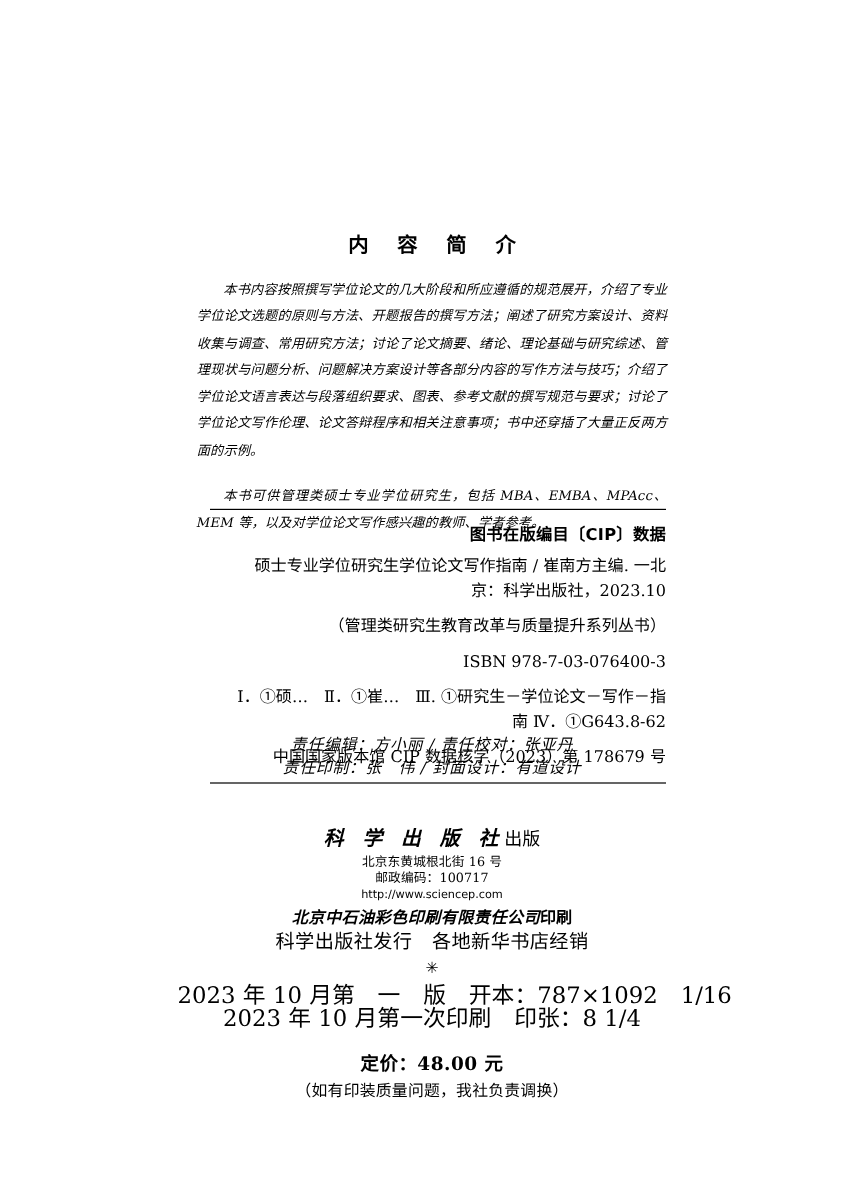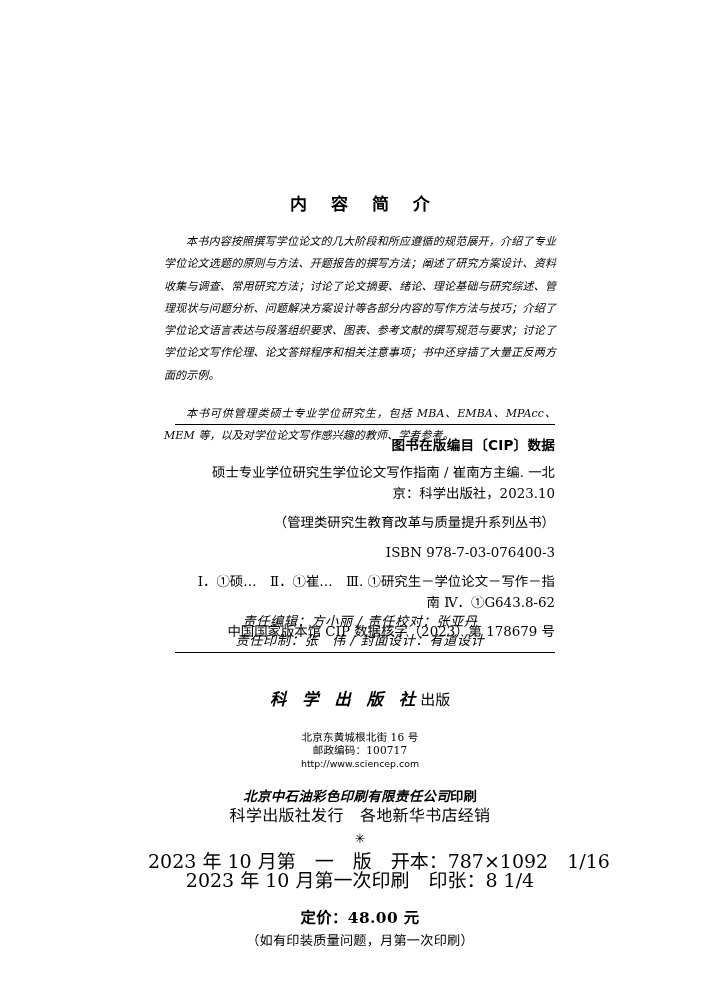--- a/index.html
+++ b/index.html
@@ -106,21 +106,21 @@
   .publisher {
     position: absolute;
     left: 148px;
     top: 688px;
     width: 424px;
     text-align: center;
   }
   .pub-logo-line {
     font-size: 17px;
     line-height: 22px;
-    margin-bottom: 20px;
+    margin-bottom: 3px;
     white-space: nowrap;
   }
   .pub-logo {
     font-weight: bold;
     font-style: italic;
     letter-spacing: 5px;
     font-size: 16.5px;
     font-family: "DejaVu Serif", "Liberation Serif", serif;
   }
   .pub-logo-suffix {
@@ -133,21 +133,21 @@
     letter-spacing: 0.1px;
   }
   .pub-url {
     font-size: 9.4px;
     line-height: 13.5px;
     font-family: "DejaVu Sans", "Liberation Sans", sans-serif;
   }
   .printer-line {
     font-size: 13.4px;
     line-height: 19px;
-    margin-top: 16px;
+    margin-top: 3px;
     font-weight: bold;
     white-space: nowrap;
   }
   .printer-name {
     font-style: italic;
     font-weight: bold;
     letter-spacing: 0.4px;
   }
   .printer-suffix {
     font-weight: bold;
@@ -226,16 +226,16 @@
     </div>
 
     <div class="distrib-line">科学出版社发行　各地新华书店经销</div>
 
     <div class="star">✳</div>
 
     <div class="spec-line">2023 年 10 月第　一　版　开本：787×1092　1/16</div>
     <div class="spec-line">2023 年 10 月第一次印刷　印张：8 1/4</div>
 
     <div class="price-line">定价：48.00 元</div>
-    <div class="notice-line">（如有印装质量问题，月第一次印刷）</div>
+    <div class="notice-line">（如有印装质量问题，我社负责调换）</div>
   </div>
 
 </div>
 
 </body></html>

